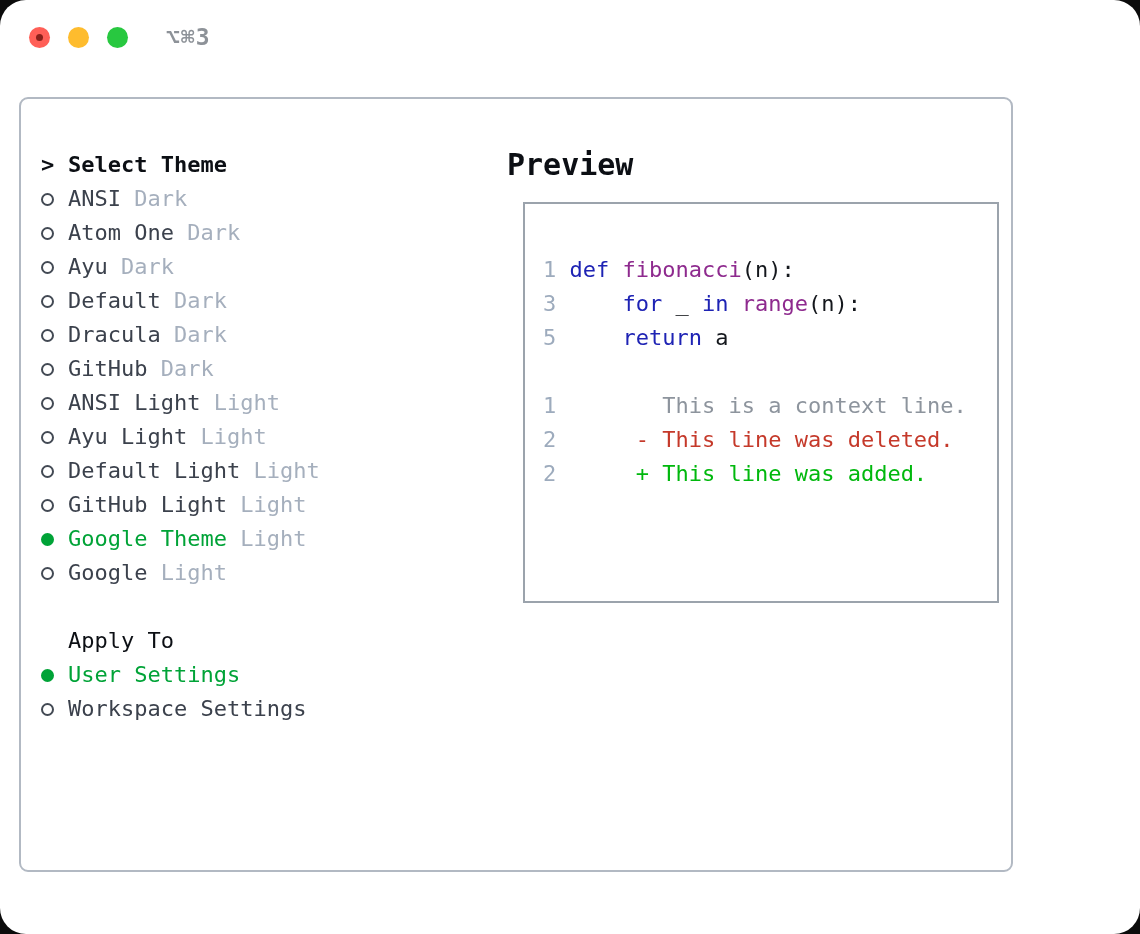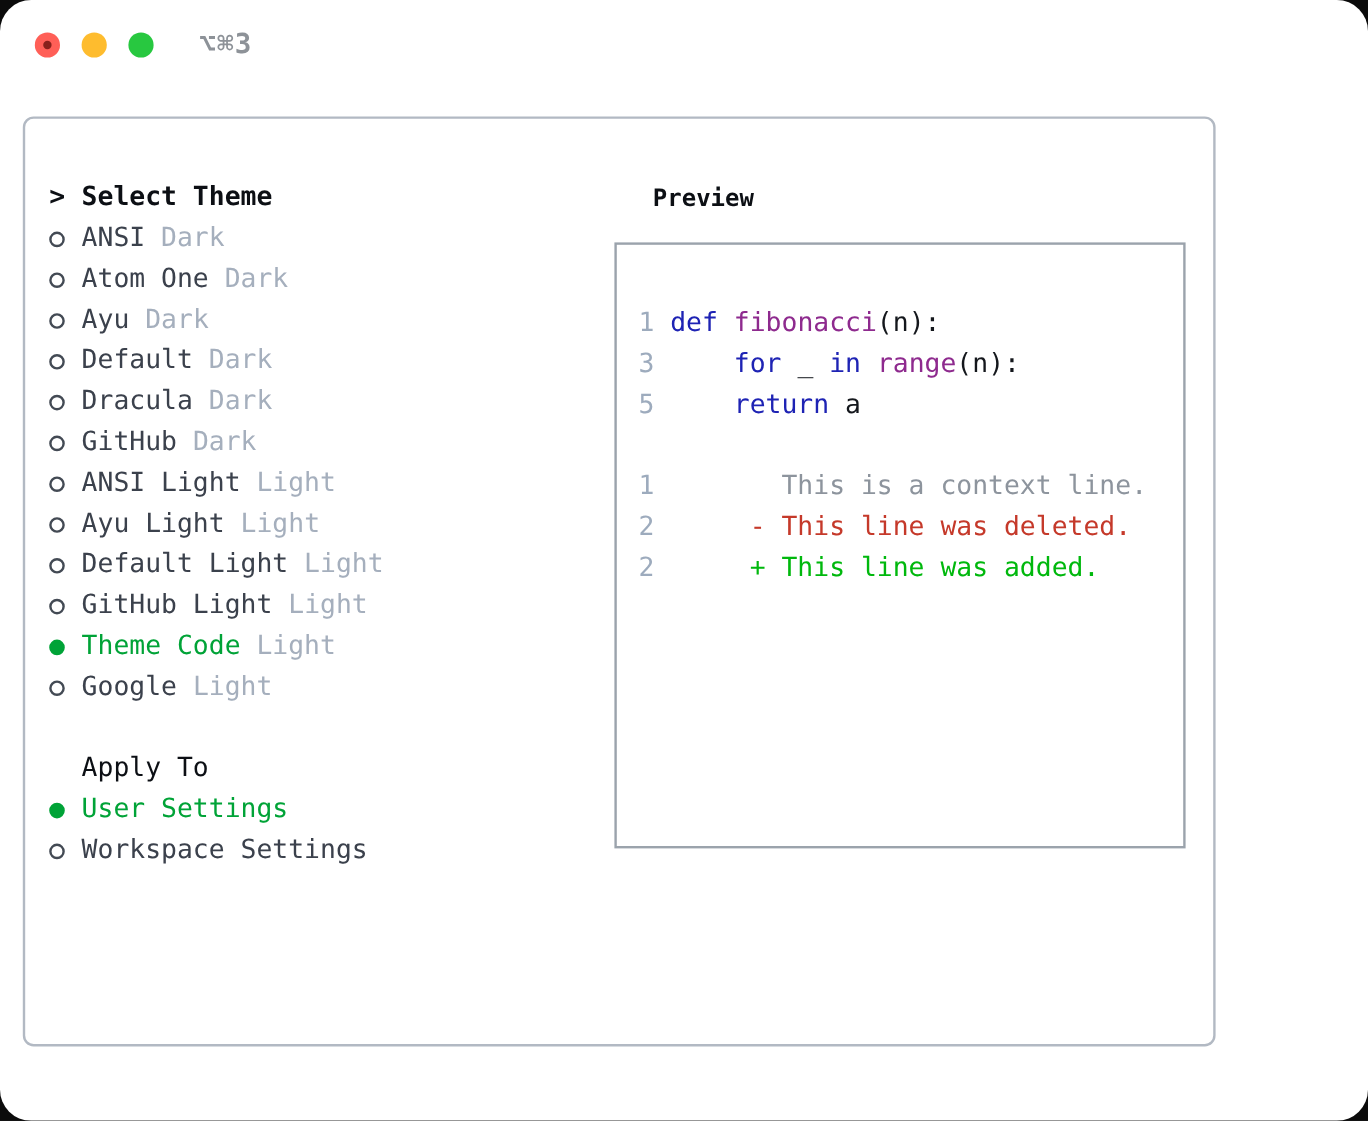--- a/index.html
+++ b/index.html
@@ -55,24 +55,24 @@
   .apply-label{color:var(--header-black);}
   .dot{box-sizing:border-box;width:13px;height:13px;border:2px solid #434a54;border-radius:50%;}
   .dot.sel{background:var(--selection-green);border-color:var(--selection-green);}
   .name{color:var(--item-text);}
   .row.selected .name{color:var(--selection-green);}
   .variant{color:var(--variant-gray);}
   .help-line{height:34px;line-height:34px;white-space:pre;color:var(--variant-gray);}
   
   .preview-label{
     position:absolute;left:486px;top:49px;height:34px;line-height:34px;
-    font-size:20px;font-weight:bold;color:var(--header-black);margin-left:37px;
+    font-size:30px;font-weight:bold;color:var(--header-black);
   }
   .preview-box{
-    position:absolute;left:491px;top:103px;width:476px;height:505px;
+    position:absolute;left:502px;top:103px;width:476px;height:401px;
     border:2px solid var(--box-border);box-sizing:border-box;background:#fff;padding-left:11px;
   }
   .code-block{position:absolute;left:18px;top:49px;font-size:22px;}
   .code-row{height:34px;line-height:34px;white-space:pre;}
   .seg-ln{color:var(--line-number-gray);}
   .seg-kw{color:var(--keyword-blue);}
   .seg-fn{color:var(--function-purple);}
   .seg-num{color:var(--number-teal);}
   .seg-pl{color:#14171c;}
   .seg-ctx{color:var(--diff-context-gray);}
@@ -104,21 +104,21 @@
           <div class="row"><span class="marker"><span class="dot"></span></span><span class="name">ANSI</span><span class="variant"> Dark</span></div>
           <div class="row"><span class="marker"><span class="dot"></span></span><span class="name">Atom One</span><span class="variant"> Dark</span></div>
           <div class="row"><span class="marker"><span class="dot"></span></span><span class="name">Ayu</span><span class="variant"> Dark</span></div>
           <div class="row"><span class="marker"><span class="dot"></span></span><span class="name">Default</span><span class="variant"> Dark</span></div>
           <div class="row"><span class="marker"><span class="dot"></span></span><span class="name">Dracula</span><span class="variant"> Dark</span></div>
           <div class="row"><span class="marker"><span class="dot"></span></span><span class="name">GitHub</span><span class="variant"> Dark</span></div>
           <div class="row"><span class="marker"><span class="dot"></span></span><span class="name">ANSI Light</span><span class="variant"> Light</span></div>
           <div class="row"><span class="marker"><span class="dot"></span></span><span class="name">Ayu Light</span><span class="variant"> Light</span></div>
           <div class="row"><span class="marker"><span class="dot"></span></span><span class="name">Default Light</span><span class="variant"> Light</span></div>
           <div class="row"><span class="marker"><span class="dot"></span></span><span class="name">GitHub Light</span><span class="variant"> Light</span></div>
-          <div class="row selected"><span class="marker"><span class="dot sel"></span></span><span class="name">Theme Code</span><span class="variant"> Light</span></div>
+          <div class="row selected"><span class="marker"><span class="dot sel"></span></span><span class="name">Google Theme</span><span class="variant"> Light</span></div>
           <div class="row"><span class="marker"><span class="dot"></span></span><span class="name">Google</span><span class="variant"> Light</span></div>
         </div>
       <div class="row spacer"></div>
       <div class="row">
         <span class="marker"></span>
         <span class="apply-label">Apply To</span>
       </div>
       <div id="apply-list">
           <div class="row selected"><span class="marker"><span class="dot sel"></span></span><span class="name">User Settings</span></div>
           <div class="row"><span class="marker"><span class="dot"></span></span><span class="name">Workspace Settings</span></div>

